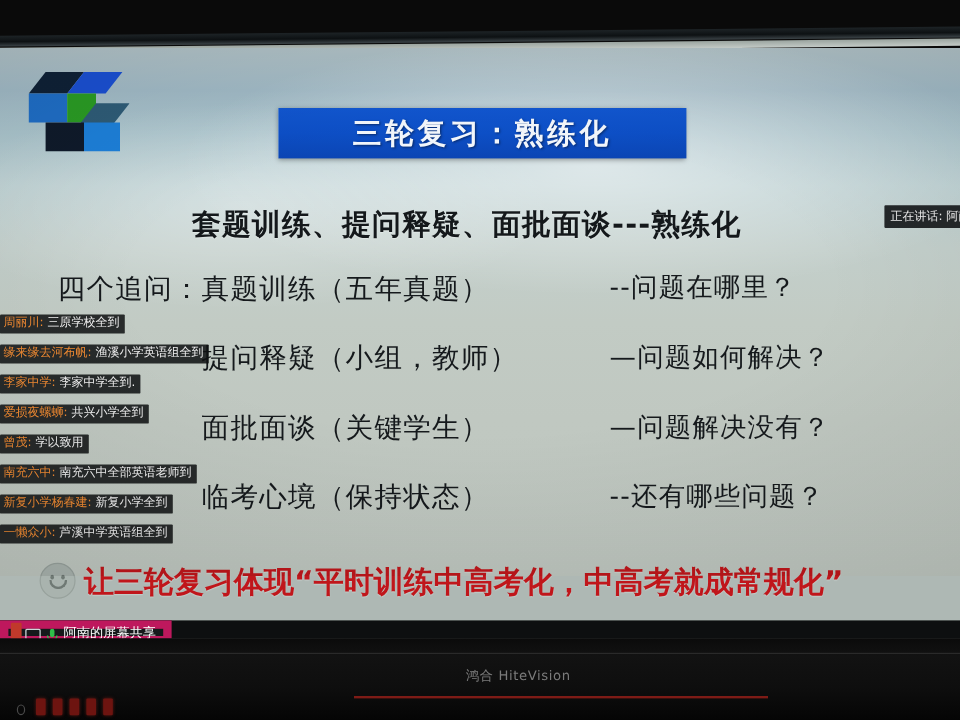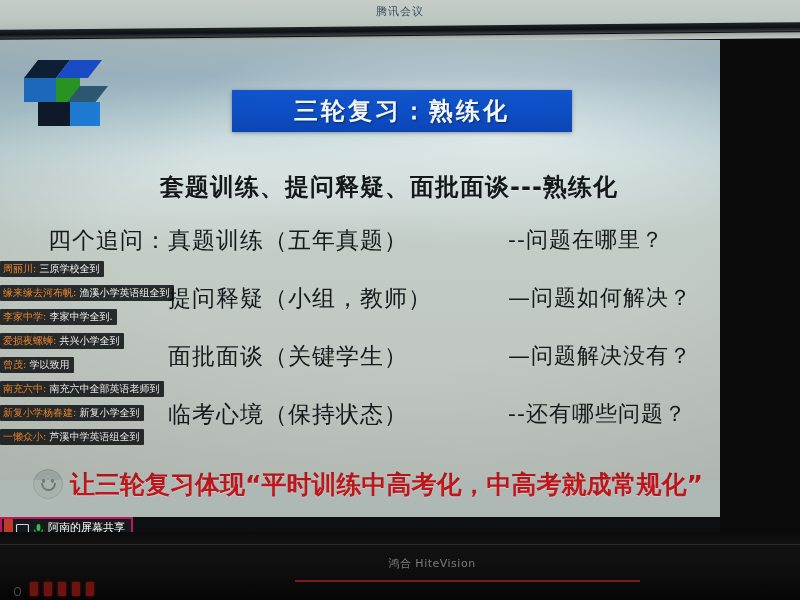--- a/index.html
+++ b/index.html
@@ -26,21 +26,21 @@
     transform:skewY(-0.55deg);
   }
   .bezel-seam2 {
     position:absolute; left:0; top:36px; width:800px; height:6px;
     background:linear-gradient(180deg,#9aa49f 0%,#c3cac6 100%);
     transform:skewY(-0.55deg);
   }
 
   
   .screen {
-    position:absolute; left:0; top:40px; width:720px; height:492px;
+    position:absolute; left:0; top:40px; width:800px; height:492px;
     overflow:hidden; background:#aeb8b4;
   }
 
   
   .slide {
     position:absolute; left:0; top:0; width:800px; height:440px;
     background:
       radial-gradient(ellipse 70% 40% at 62% 22%, rgba(255,255,255,.55) 0%, rgba(255,255,255,0) 62%),
       radial-gradient(ellipse 50% 30% at 25% 30%, rgba(255,255,255,.35) 0%, rgba(255,255,255,0) 65%),
       linear-gradient(180deg,
@@ -144,21 +144,21 @@
   }
 
   
   .sharebar {
     position:absolute; left:0; top:477px; width:800px; height:20px;
     background:#0d0f10;
   }
   .share-chip{
     position:absolute; left:0; top:0; height:20px;
     display:flex; align-items:center; gap:3px; padding:0 6px 0 2px;
-    background:#16191b; border:2px solid #be185d;
+    background:#16191b; border:7px solid #be185d;
   }
   .share-red{ width:9px; height:16px; background:#c0392b; border-radius:1px; }
   .ic { width:13px; height:13px; display:inline-block; }
   .share-chip .label{ color:#fff; font-size:11px; }
 
   
   .bezel-bottom{
     position:absolute; left:0; top:532px; width:800px; height:68px;
     background:linear-gradient(180deg,#0b0b0b 0%,#121212 22%,#0e0e0e 60%,#050505 100%);
   }
@@ -171,23 +171,20 @@
   .leds{ position:absolute; left:30px; top:50px; display:flex; gap:6px; }
   .led{ width:8px; height:14px; background:#6d1410; border-radius:1px; box-shadow:0 0 3px rgba(190,40,30,.5); }
   .powerdot{ position:absolute; left:14px; top:55px; width:7px; height:9px; border:1px solid #4a4a4a; border-radius:50%; }
   .blue-strip{ position:absolute; left:97px; top:534px; width:40px; height:4px; background:#1f7fd4; }
 </style>
 </head>
 <body>
 
 <div id="root">
 
-  <div class="bezel-top">
-    <div class="bezel-top-title">腾讯会议</div>
-  </div>
   <div class="bezel-seam"></div>
   <div class="bezel-seam2"></div>
 
   <div class="screen">
 
     <div class="slide">
 
       <div class="logo">
         <svg viewBox="0 0 100 72" width="100" height="72">
           <polygon points="30,4 62,4 48,22 16,22" fill="#0f2136"></polygon>

